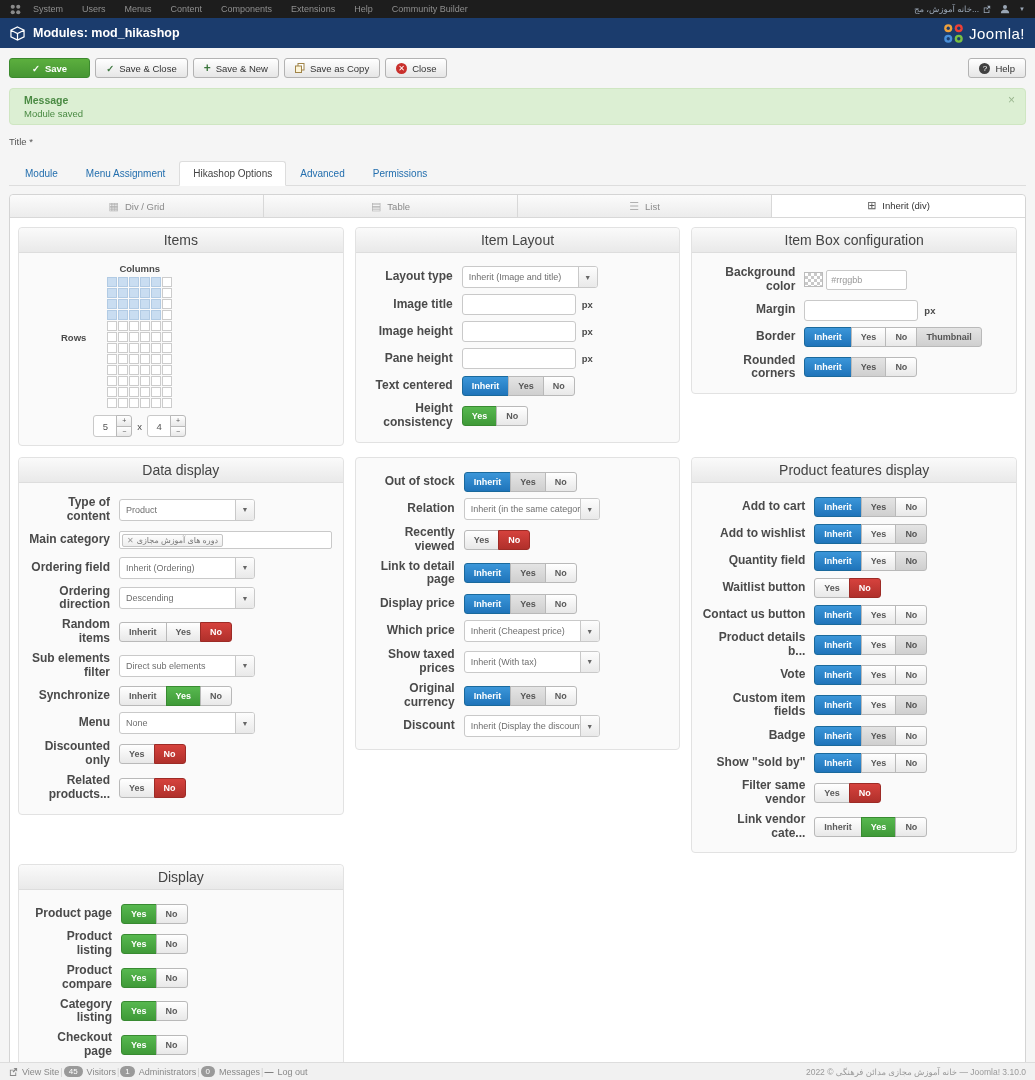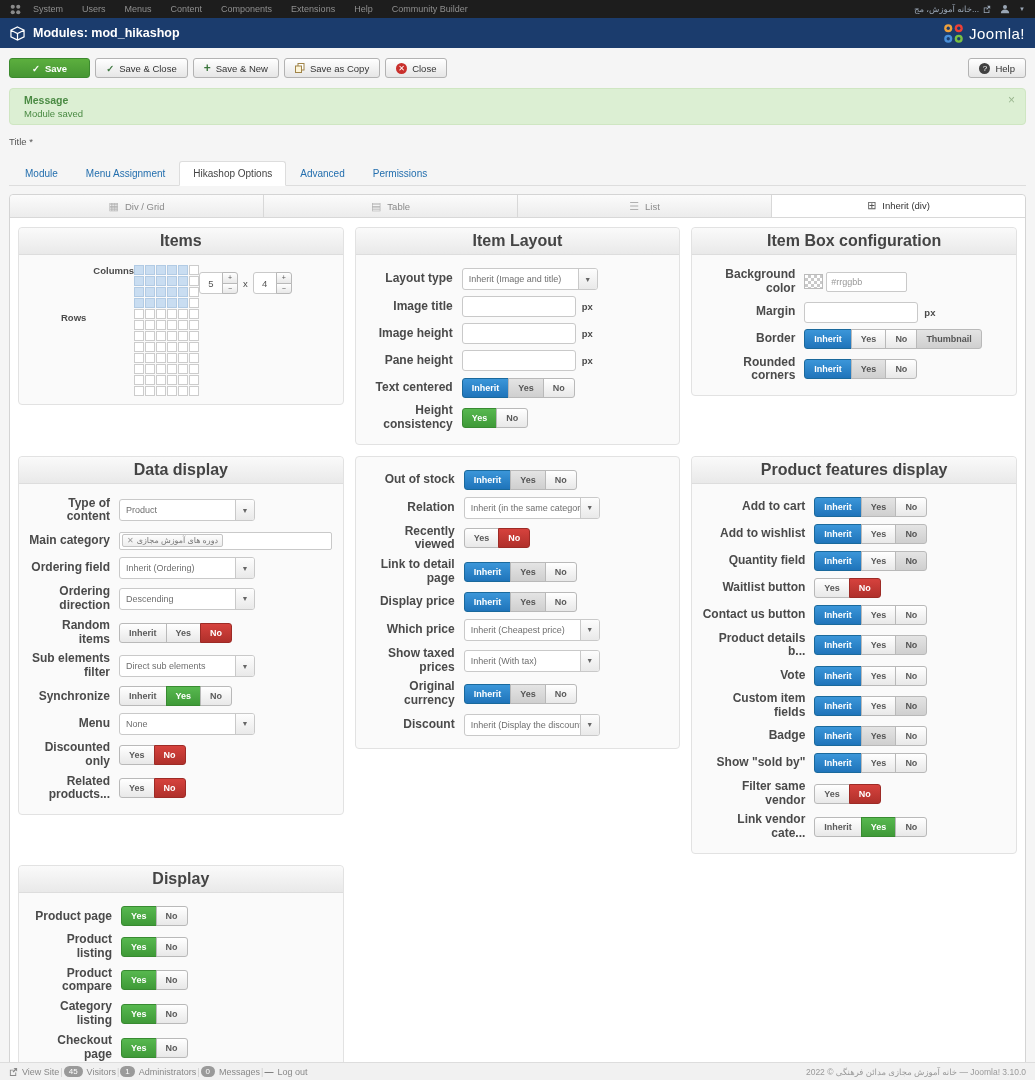--- a/index.html
+++ b/index.html
@@ -54,21 +54,21 @@
   .htab{flex:1;display:flex;align-items:center;justify-content:center;gap:6px;height:22px;font-size:9.5px;color:#8a8a8a;
         background:linear-gradient(#fbfbfb,#ececec);border-right:1px solid #d8d8d8;cursor:pointer}
   .htab:last-child{border-right:none}
   .htab .ticon{font-size:11px;color:#b0b0b0}
   .htab.active{background:#fff;color:#333;border-bottom:1px solid #fff;margin-bottom:-1px}
   .htab.active .ticon{color:#555}
 
   .panels{display:grid;grid-template-columns:1fr 1fr 1fr;gap:11px;padding:9px 8px 14px;align-items:start}
 
   .panel{background:#fafafa;border:1px solid #e2e2e2;border-radius:4px}
-  .phead{text-align:center;font-weight:bold;font-size:16px;color:#444;padding:4px 0;
+  .phead{text-align:center;font-weight:normal;font-size:14px;color:#444;padding:4px 0;
          background:linear-gradient(#fafafa,#e9e9e9);border-bottom:1px solid #ddd;border-radius:4px 4px 0 0}
   .pbody{padding:13px 10px 6px}
 
   .crow{display:flex;align-items:center;margin-bottom:6px;min-height:21px}
   .clabel{width:var(--lw,90px);text-align:right;padding-right:9px;font-weight:bold;font-size:12px;color:#4a4a4a;flex-shrink:0;line-height:1.15}
 
   
   .btn-group{display:inline-flex}
   .seg{font-size:9px;font-weight:bold;padding:0 9px;height:20px;line-height:18px;color:#5a5a5a;cursor:pointer;
        background:linear-gradient(#ffffff,#e8e8e8);border:1px solid #b9b9b9;margin-left:-1px}
@@ -85,21 +85,21 @@
   .sel-caret{width:19px;align-self:stretch;border-left:1px solid #c9c9c9;background:linear-gradient(#fdfdfd,#e9e9e9);
              display:flex;align-items:center;justify-content:center;font-size:7px;color:#666}
 
   .tinput{width:114px;height:21px;border:1px solid #c9c9c9;border-radius:3px;background:#fff;padding:0 5px;font-size:9.5px;color:#333}
   .suffix{margin-left:6px;font-size:9.5px;font-weight:bold;color:#4a4a4a}
 
   
   .itemsbody{padding:10px 0 8px}
   .gridwrap{display:flex;justify-content:flex-start;padding-left:42px}
   .rowslbl{align-self:center;font-weight:bold;font-size:9.5px;color:#4a4a4a;margin-right:7px;margin-top:-26px}
-  .gridcol{display:flex;flex-direction:row;align-items:flex-start}
+  .gridcol{display:flex;flex-direction:column;align-items:center}
   .colslbl{font-weight:bold;font-size:9.5px;color:#4a4a4a;margin-bottom:3px}
   .igrid{display:grid;grid-template-columns:repeat(6,10px);grid-auto-rows:10px;gap:1px}
   .gcell{background:#fff;border:1px solid #ccc;cursor:pointer}
   .gcell.sel{background:#c9ddf1;border-color:#b2cbe4}
   .spinrow{display:flex;align-items:center;gap:5px;margin-top:7px}
   .spin{display:inline-flex}
   .spin input{width:24px;height:22px;border:1px solid #c9c9c9;border-radius:3px 0 0 3px;text-align:center;font-size:9.5px;color:#555;background:#fff}
   .spinbtns{display:flex;flex-direction:column;width:15px}
   .spinbtns span{flex:1;height:11px;line-height:9px;text-align:center;font-size:7px;color:#555;border:1px solid #b9b9b9;
                  background:linear-gradient(#fff,#e8e8e8);margin-left:-1px;cursor:pointer}

